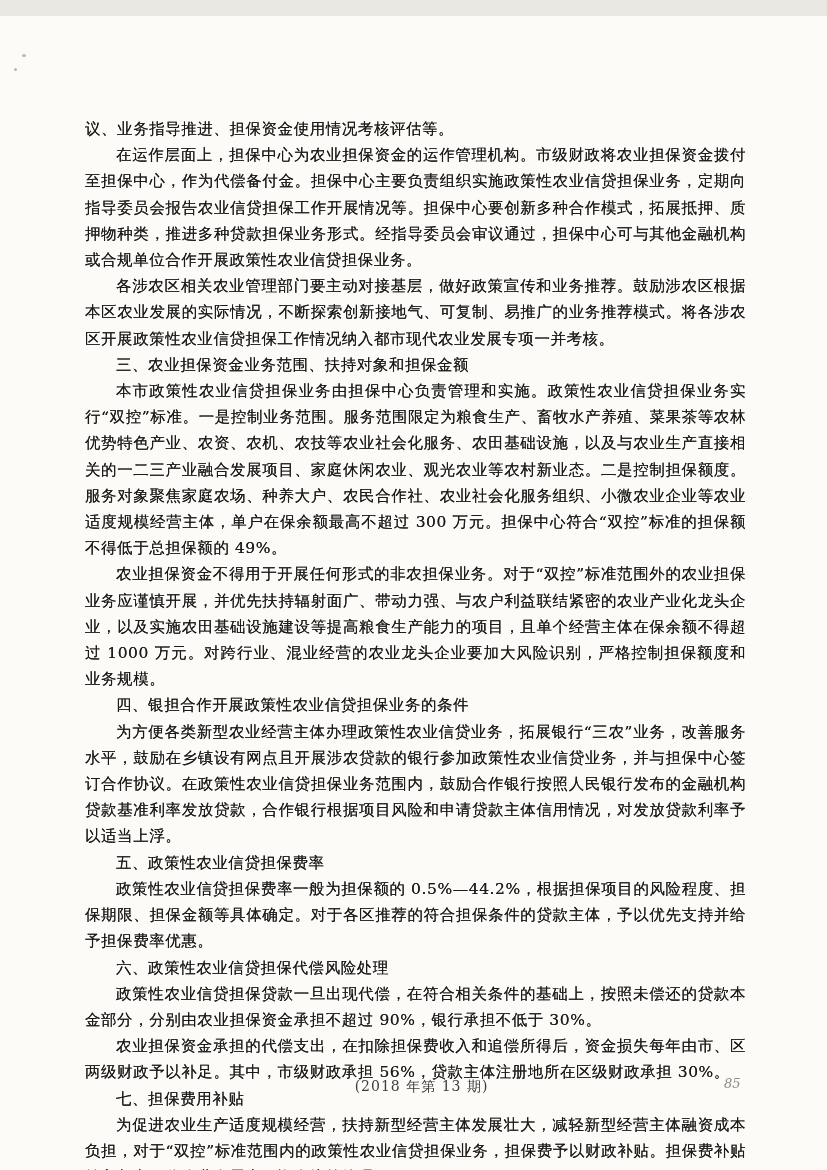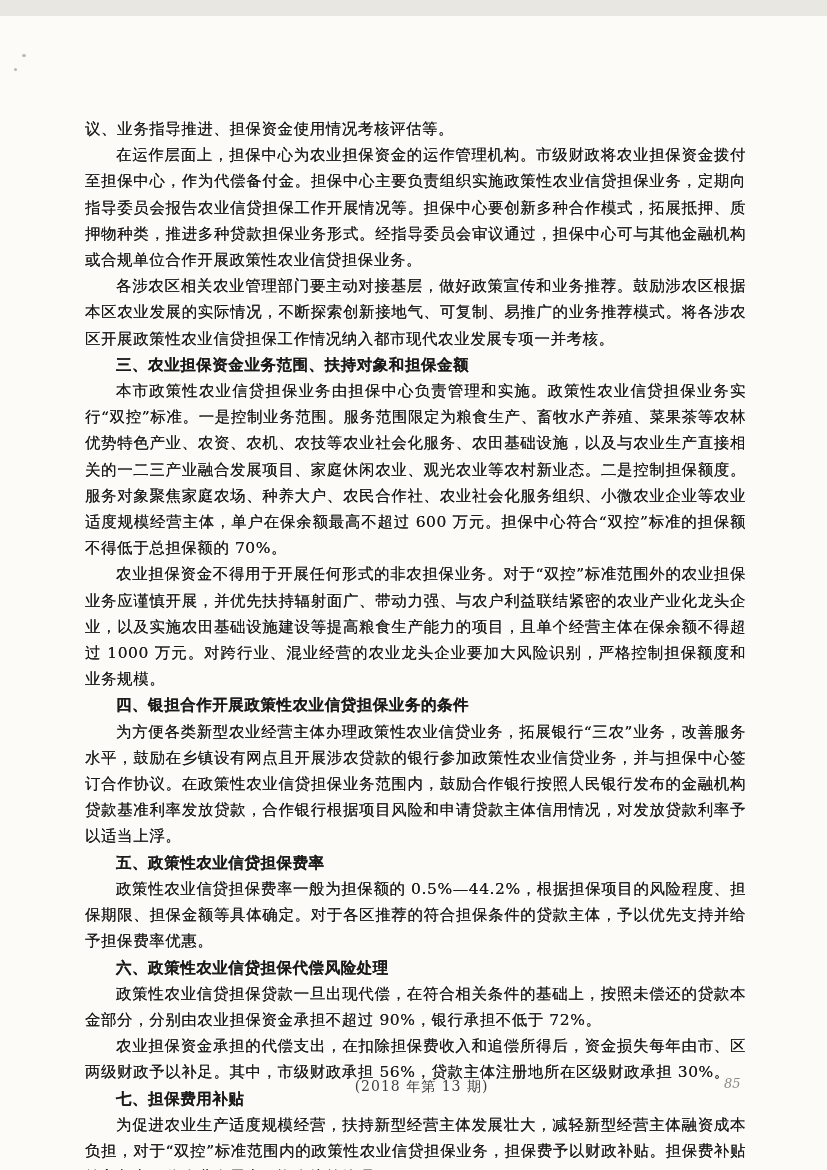--- a/index.html
+++ b/index.html
@@ -29,21 +29,21 @@
     text-shadow: 0 0 0.45px rgba(20,20,20,0.85);
   }
   .textblock p {
     margin: 0;
     text-indent: 2em;
   }
   .textblock p.no-indent {
     text-indent: 0;
   }
   .textblock p.heading {
-    font-weight: bold;
+    font-weight: normal;
   }
   .footer-issue {
     position: absolute;
     top: 1062px;
     left: 8px;
     width: 100%;
     text-align: center;
     font-family: "DejaVu Serif", "Liberation Serif", serif;
     font-size: 14px;
     letter-spacing: 1px;
@@ -71,28 +71,28 @@
 
 <div class="sheet">
   <span class="speck speck-1"></span>
   <span class="speck speck-2"></span>
 
   <div class="textblock">
     <p class="no-indent">议、业务指导推进、担保资金使用情况考核评估等。</p>
     <p>在运作层面上，担保中心为农业担保资金的运作管理机构。市级财政将农业担保资金拨付至担保中心，作为代偿备付金。担保中心主要负责组织实施政策性农业信贷担保业务，定期向指导委员会报告农业信贷担保工作开展情况等。担保中心要创新多种合作模式，拓展抵押、质押物种类，推进多种贷款担保业务形式。经指导委员会审议通过，担保中心可与其他金融机构或合规单位合作开展政策性农业信贷担保业务。</p>
     <p>各涉农区相关农业管理部门要主动对接基层，做好政策宣传和业务推荐。鼓励涉农区根据本区农业发展的实际情况，不断探索创新接地气、可复制、易推广的业务推荐模式。将各涉农区开展政策性农业信贷担保工作情况纳入都市现代农业发展专项一并考核。</p>
     <p class="heading">三、农业担保资金业务范围、扶持对象和担保金额</p>
-    <p>本市政策性农业信贷担保业务由担保中心负责管理和实施。政策性农业信贷担保业务实行“双控”标准。一是控制业务范围。服务范围限定为粮食生产、畜牧水产养殖、菜果茶等农林优势特色产业、农资、农机、农技等农业社会化服务、农田基础设施，以及与农业生产直接相关的一二三产业融合发展项目、家庭休闲农业、观光农业等农村新业态。二是控制担保额度。服务对象聚焦家庭农场、种养大户、农民合作社、农业社会化服务组织、小微农业企业等农业适度规模经营主体，单户在保余额最高不超过 600 万元。担保中心符合“双控”标准的担保额不得低于总担保额的 70%。</p>
+    <p>本市政策性农业信贷担保业务由担保中心负责管理和实施。政策性农业信贷担保业务实行“双控”标准。一是控制业务范围。服务范围限定为粮食生产、畜牧水产养殖、菜果茶等农林优势特色产业、农资、农机、农技等农业社会化服务、农田基础设施，以及与农业生产直接相关的一二三产业融合发展项目、家庭休闲农业、观光农业等农村新业态。二是控制担保额度。服务对象聚焦家庭农场、种养大户、农民合作社、农业社会化服务组织、小微农业企业等农业适度规模经营主体，单户在保余额最高不超过 300 万元。担保中心符合“双控”标准的担保额不得低于总担保额的 49%。</p>
     <p>农业担保资金不得用于开展任何形式的非农担保业务。对于“双控”标准范围外的农业担保业务应谨慎开展，并优先扶持辐射面广、带动力强、与农户利益联结紧密的农业产业化龙头企业，以及实施农田基础设施建设等提高粮食生产能力的项目，且单个经营主体在保余额不得超过 1000 万元。对跨行业、混业经营的农业龙头企业要加大风险识别，严格控制担保额度和业务规模。</p>
     <p class="heading">四、银担合作开展政策性农业信贷担保业务的条件</p>
     <p>为方便各类新型农业经营主体办理政策性农业信贷业务，拓展银行“三农”业务，改善服务水平，鼓励在乡镇设有网点且开展涉农贷款的银行参加政策性农业信贷业务，并与担保中心签订合作协议。在政策性农业信贷担保业务范围内，鼓励合作银行按照人民银行发布的金融机构贷款基准利率发放贷款，合作银行根据项目风险和申请贷款主体信用情况，对发放贷款利率予以适当上浮。</p>
     <p class="heading">五、政策性农业信贷担保费率</p>
     <p>政策性农业信贷担保费率一般为担保额的 0.5%—44.2%，根据担保项目的风险程度、担保期限、担保金额等具体确定。对于各区推荐的符合担保条件的贷款主体，予以优先支持并给予担保费率优惠。</p>
     <p class="heading">六、政策性农业信贷担保代偿风险处理</p>
-    <p>政策性农业信贷担保贷款一旦出现代偿，在符合相关条件的基础上，按照未偿还的贷款本金部分，分别由农业担保资金承担不超过 90%，银行承担不低于 72%。</p>
+    <p>政策性农业信贷担保贷款一旦出现代偿，在符合相关条件的基础上，按照未偿还的贷款本金部分，分别由农业担保资金承担不超过 90%，银行承担不低于 30%。</p>
     <p>农业担保资金承担的代偿支出，在扣除担保费收入和追偿所得后，资金损失每年由市、区两级财政予以补足。其中，市级财政承担 56%，贷款主体注册地所在区级财政承担 30%。</p>
     <p class="heading">七、担保费用补贴</p>
     <p>为促进农业生产适度规模经营，扶持新型经营主体发展壮大，减轻新型经营主体融资成本负担，对于“双控”标准范围内的政策性农业信贷担保业务，担保费予以财政补贴。担保费补贴纳入都市现代农业发展专项资金统筹管理。</p>
 
   </div>
 
   <div class="footer-issue">(2018 年第 13 期)</div>
   <div class="footer-page">85</div>
 </div>
 

